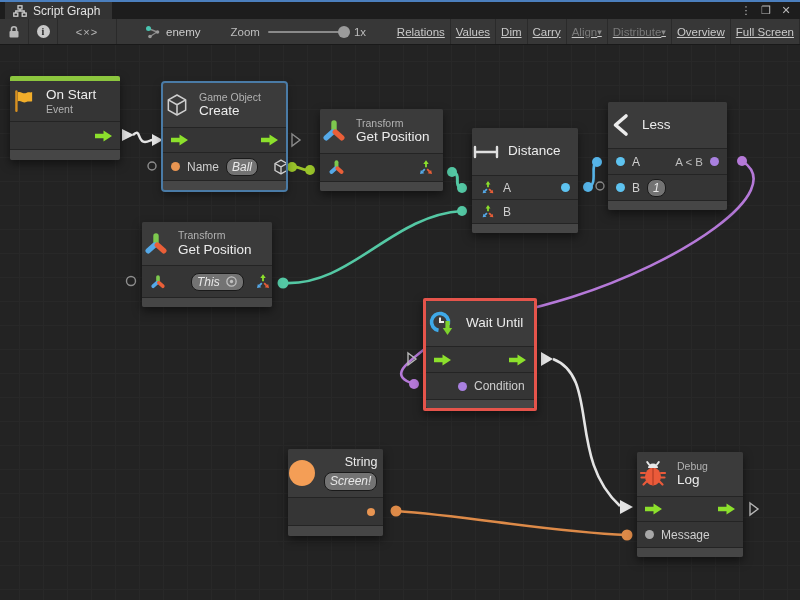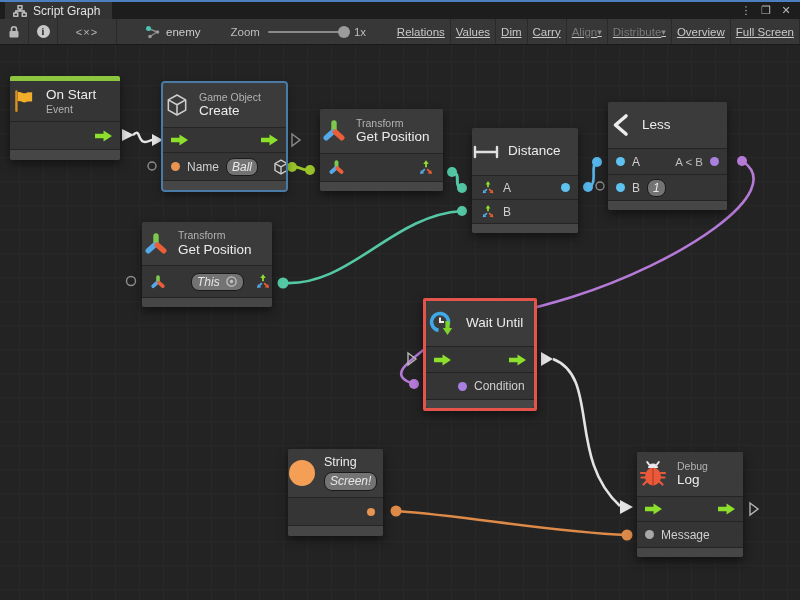--- a/index.html
+++ b/index.html
@@ -387,21 +387,21 @@
           <span class="lbl">Condition</span>
         </div>
         <div class="n-foot" style="height:8px;"></div>
       </div>
     </div>
 
     <div class="node" style="left:288px;top:404px;width:95px;">
       <div class="n-head" style="height:48px;align-items:center;">
         <span class="bigdot"></span>
         <div class="n-titles" style="gap:2px;">
-          <span class="title" style="font-size:12.5px;">String</span>
+          <span class="title" style="font-size:12.5px;text-align:right;">String</span>
           <span class="field">Screen!</span>
         </div>
       </div>
       <div class="n-row" style="height:27px;">
         <span class="spacer"></span>
         <span class="dot dot-orange dot-sm"></span>
       </div>
       <div class="n-foot" style="height:10px;"></div>
     </div>
 

